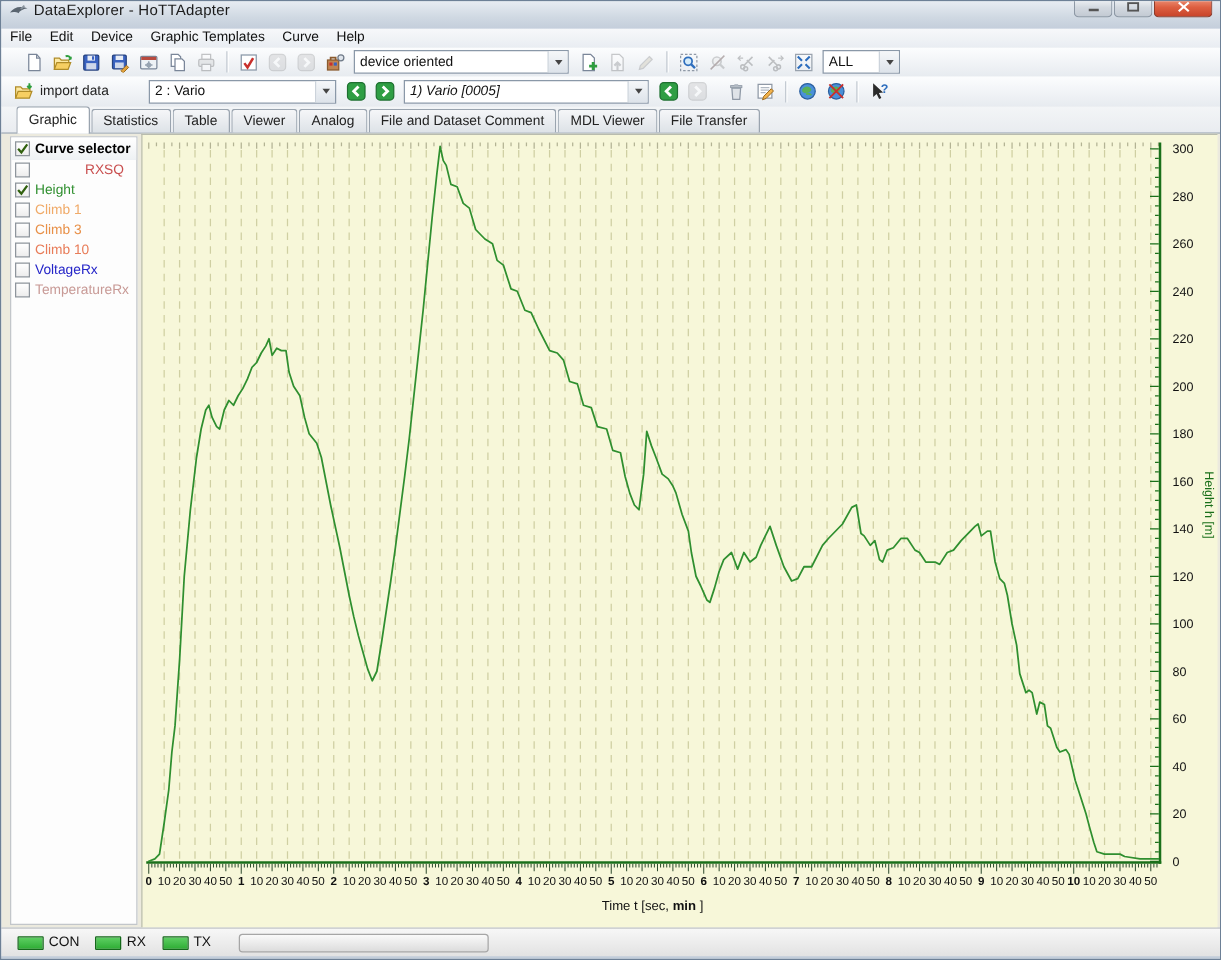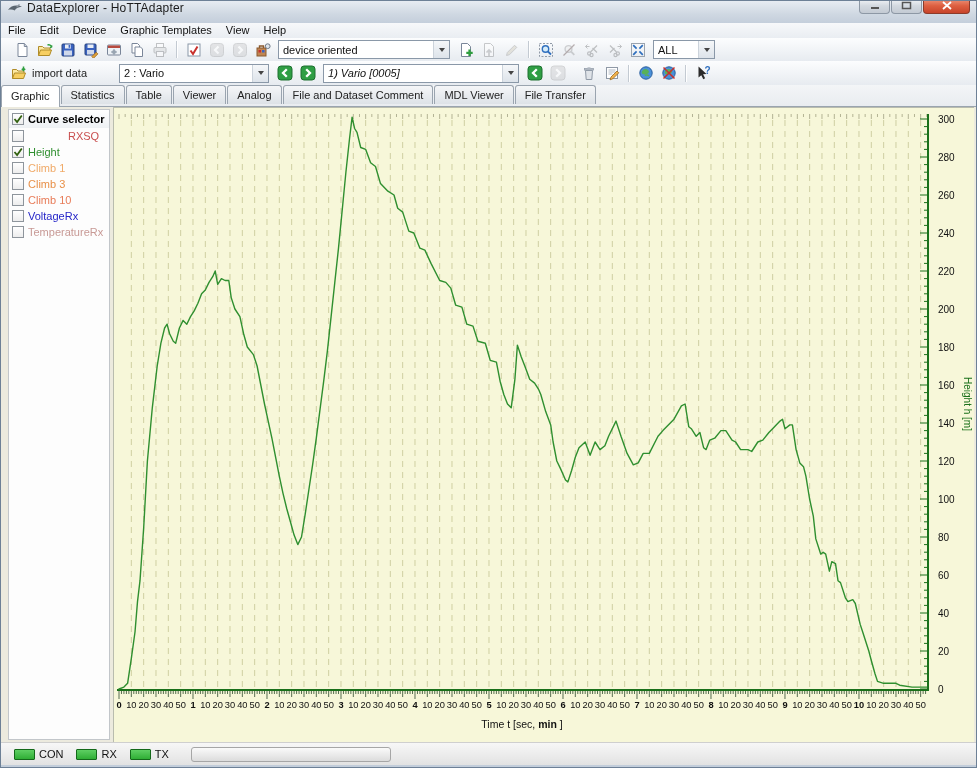--- a/index.html
+++ b/index.html
@@ -16,35 +16,35 @@
     background:linear-gradient(#fcfdfe,#d3d9e0 55%,#c3cad3);display:flex;align-items:center;justify-content:center;margin-left:1px;}
   .wbtn.min,.wbtn.max{width:29px;}
   .wbtn.close{width:45px;background:linear-gradient(#f2a38a,#dd5f41 55%,#c8442a);border-color:#8c3b2a;}
   
   .menubar{position:absolute;left:0;top:22px;right:0;height:15px;background:linear-gradient(#f7f8fa,#e9edf2);
     display:flex;align-items:center;font-size:11px;color:#111;border-bottom:1px solid #dfe4ea;}
   .menu-item{padding:8px 7px;line-height:15px;}
   
   .toolbar{position:absolute;left:0;right:0;display:flex;align-items:center;
     background:linear-gradient(#fcfdfe,#e7ebf0);border-bottom:1px solid #d3d9e0;}
-  .toolbar1{top:37px;height:23px;padding-left:9px;}
+  .toolbar1{top:37px;height:23px;padding-left:14px;}
   .toolbar2{top:60px;height:24px;padding-left:6px;}
   .tbtn{width:23px;height:21px;display:flex;align-items:center;justify-content:center;flex:none;border-radius:2px;}
   .tbtn.disabled{opacity:.42;filter:grayscale(.85);}
   .tsep{width:1px;height:17px;background:#c3cad2;box-shadow:1px 0 0 #fff;margin:0 5px;flex:none;}
   .tlabel{font-size:11px;color:#222;margin:0 10px 0 2px;}
   .combo{height:19px;background:#fff;border:1px solid #8a98a8;display:flex;align-items:center;
     font-size:11px;color:#111;padding-left:4px;margin:0 4px;flex:none;box-sizing:border-box;}
   .combo .cval{white-space:nowrap;overflow:hidden;}
   .combo .carrow{margin-left:auto;width:15px;align-self:stretch;border-left:1px solid #ccd3db;
     background:linear-gradient(#f5f7f9,#dde3ea);display:flex;align-items:center;justify-content:center;flex:none;}
   .tri{width:0;height:0;border-left:3.5px solid transparent;border-right:3.5px solid transparent;border-top:4px solid #444;}
   
   .tabbar{position:absolute;left:0;top:84px;right:0;height:22px;background:linear-gradient(#f3f5f7,#e9ecf0);
-    display:flex;align-items:flex-start;padding-left:0;border-bottom:1px solid #9aa4af;box-sizing:border-box;}
+    display:flex;align-items:flex-end;padding-left:12px;border-bottom:1px solid #9aa4af;box-sizing:border-box;}
   .tab{height:18px;line-height:18px;padding:0 9px;font-size:11px;color:#222;
     background:linear-gradient(#f5f6f8,#dde2e7);border:1px solid #9aa4af;border-bottom:none;
     border-radius:3px 3px 0 0;margin-right:1px;white-space:nowrap;}
   .tab.active{background:#fff;height:21px;line-height:21px;margin-bottom:-1px;position:relative;z-index:2;}
   
   .content{position:absolute;left:0;top:106px;right:0;height:635px;background:#eceade;}
   .curve-panel{position:absolute;left:7px;top:2px;width:102px;bottom:2px;background:#fdfdfd;
     border:1px solid #c2c6ca;box-sizing:border-box;}
   .curve-header{display:flex;align-items:center;height:18px;padding-left:3px;font-size:11px;font-weight:bold;color:#000;
     background:linear-gradient(#ffffff,#eef1f4);}
@@ -94,21 +94,21 @@
           </svg>
         </span>
     </span>
   </div>
 
   <div class="menubar" id="menubar">
       <span class="menu-item">File</span>
       <span class="menu-item">Edit</span>
       <span class="menu-item">Device</span>
       <span class="menu-item">Graphic Templates</span>
-      <span class="menu-item">View</span>
+      <span class="menu-item">Curve</span>
       <span class="menu-item">Help</span>
     </div>
 
   <div class="toolbar toolbar1" id="toolbar1">
       <span class="tbtn">
         <span style="display: flex;">
           <svg width="16" height="16" viewBox="0 0 16 16">
             <path d="M4 1.5h6.3l2.7 3v10H4z" fill="#fff" stroke="#7a8699"></path>
             <path d="M10.3 1.5v3H13" fill="none" stroke="#7a8699"></path>
           </svg>

